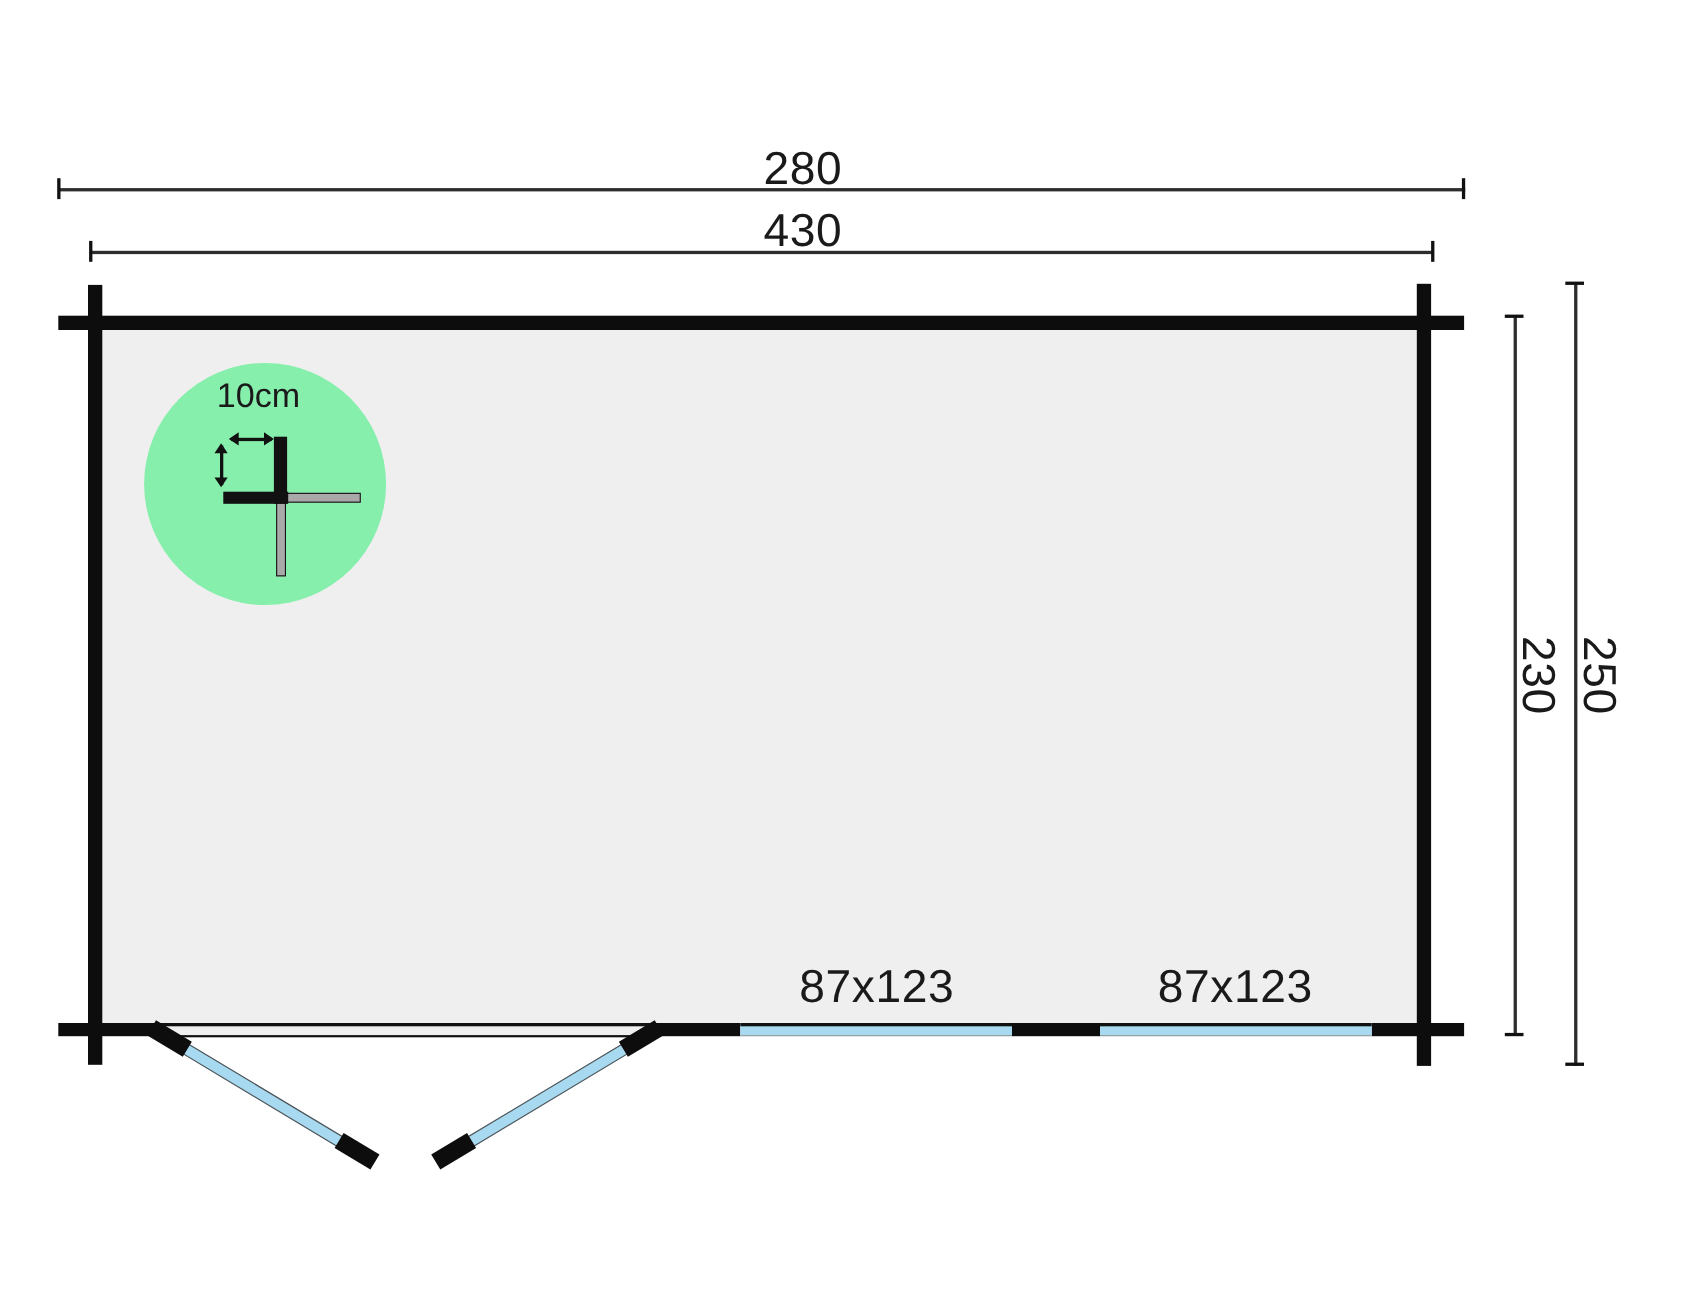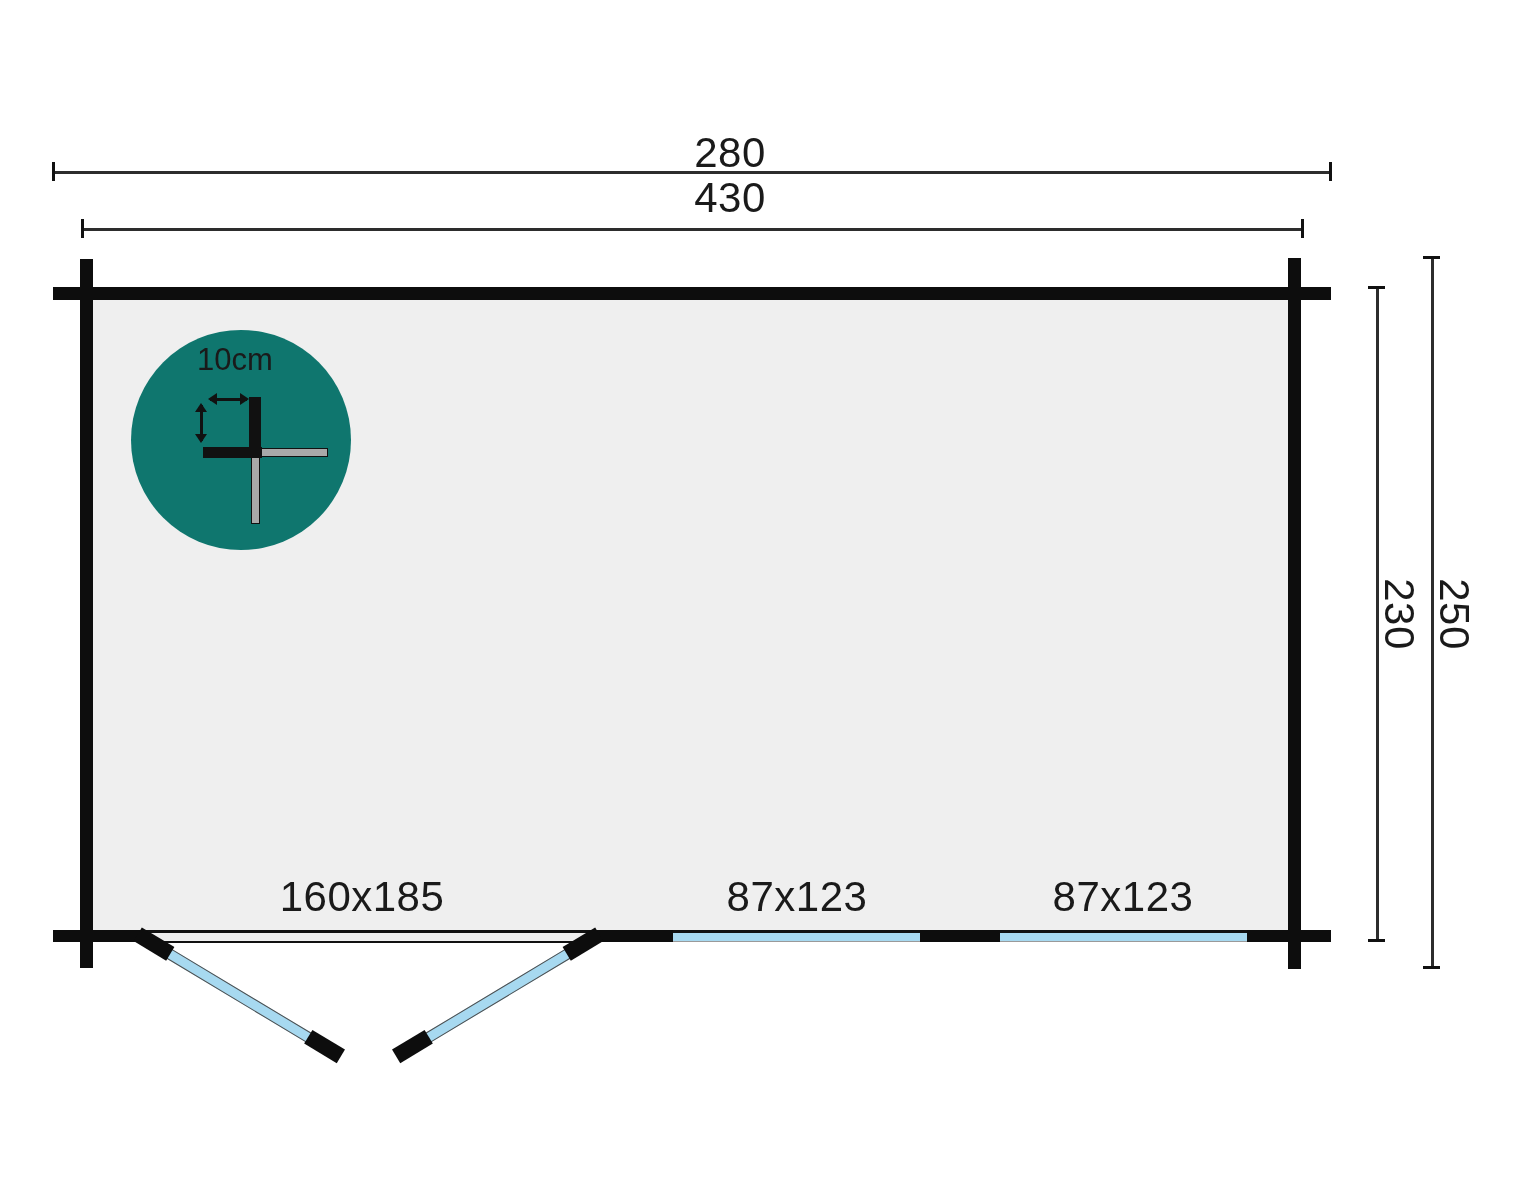--- a/index.html
+++ b/index.html
@@ -49,21 +49,21 @@
   .door-leaf.right{left:595px;top:931px;transform:scaleX(-1) rotate(31deg);transform-origin:0 0;}
   .leaf-block{position:absolute;top:-3px;width:38px;height:16px;background:#0d0d0d;}
   .leaf-block.hinge{left:-2px;}
   .leaf-block.end{left:197px;}
   .leaf-glass{
     position:absolute;left:32px;top:0px;width:172px;height:9px;
     background:#a7d9f0;border:1.5px solid #4d4d4d;box-sizing:content-box;
   }
 
   
-  .detail-circle{position:absolute;left:131px;top:330px;width:220px;height:220px;border-radius:50%;background:#0f766e;}
+  .detail-circle{position:absolute;left:131px;top:330px;width:220px;height:220px;border-radius:50%;background:#86efac;}
   .detail-label{
     position:absolute;left:34px;top:12px;width:140px;height:36px;
     font-size:31px;line-height:36px;text-align:center;
   }
   .bar-black{position:absolute;background:#111;}
   .bar-gray{position:absolute;background:#a9a9a9;border:1.5px solid #111;box-sizing:border-box;}
   .gray-h{left:126px;top:118px;width:71px;height:9px;}
   .gray-v{left:120px;top:125px;width:9px;height:69px;}
   .black-v{left:118px;top:67px;width:12px;height:61px;}
   .black-h{left:72px;top:117px;width:59px;height:11px;}
@@ -86,21 +86,21 @@
 <div class="canvas">
 
   <div>
     <div class="dim-label" style="left:630px;top:131px;">280</div>
     <div class="dim-line-h" style="left:54px;top:171px;width:1278px;"></div>
     <div class="tick-v" style="left:52px;top:162px;"></div>
     <div class="tick-v" style="left:1329px;top:162px;"></div>
   </div>
 
   <div>
-    <div class="dim-label" style="left:630px;top:176px;">430</div>
+    <div class="dim-label" style="left:630px;top:188px;">430</div>
     <div class="dim-line-h" style="left:83px;top:228px;width:1220px;height:2.5px;"></div>
     <div class="tick-v" style="left:81px;top:219px;"></div>
     <div class="tick-v" style="left:1301px;top:219px;"></div>
   </div>
 
   <div>
     <div class="dim-label rot" style="left:1299px;top:592px;">230</div>
     <div class="dim-line-v" style="left:1376px;top:287px;height:654px;width:2.5px;"></div>
     <div class="tick-h" style="left:1368px;top:286px;"></div>
     <div class="tick-h" style="left:1368px;top:939px;"></div>
@@ -133,21 +133,20 @@
     <div class="leaf-glass"></div>
     <div class="leaf-block hinge"></div>
     <div class="leaf-block end"></div>
   </div>
   <div class="door-leaf right">
     <div class="leaf-glass"></div>
     <div class="leaf-block hinge"></div>
     <div class="leaf-block end"></div>
   </div>
 
-  <div class="dim-label" style="left:262px;top:875px;">160x185</div>
   <div class="dim-label" style="left:697px;top:875px;">87x123</div>
   <div class="dim-label" style="left:1023px;top:875px;">87x123</div>
 
   <div class="detail-circle">
     <div class="detail-label">10cm</div>
     <div class="bar-gray gray-h"></div>
     <div class="bar-gray gray-v"></div>
     <div class="bar-black black-v"></div>
     <div class="bar-black black-h"></div>
     <div class="arr-h"></div>

